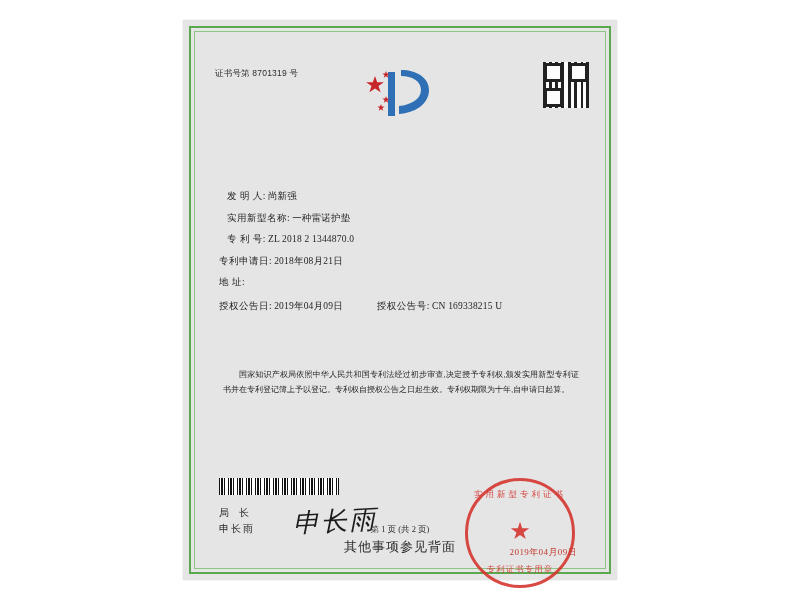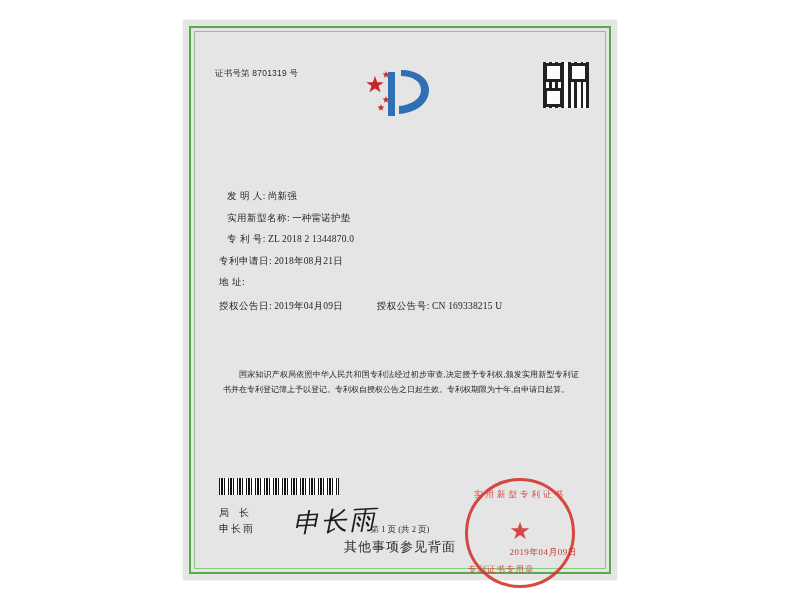--- a/index.html
+++ b/index.html
@@ -226,20 +226,21 @@
     top: 8px;
     text-align: center;
     font-size: 8.5px;
     letter-spacing: 3px;
     font-family: "Liberation Serif", serif;
   }
   .seal .seal-text-bottom {
     position: absolute;
     left: 0; right: 0;
     bottom: 9px;
+    text-align: center;
     font-size: 8.5px;
     letter-spacing: 1px;
     font-family: "Liberation Serif", serif;
   }
   .seal-date {
     position: absolute;
     right: 22px;
     top: 508px;
     font-size: 9px;
     color: #c23a31;

